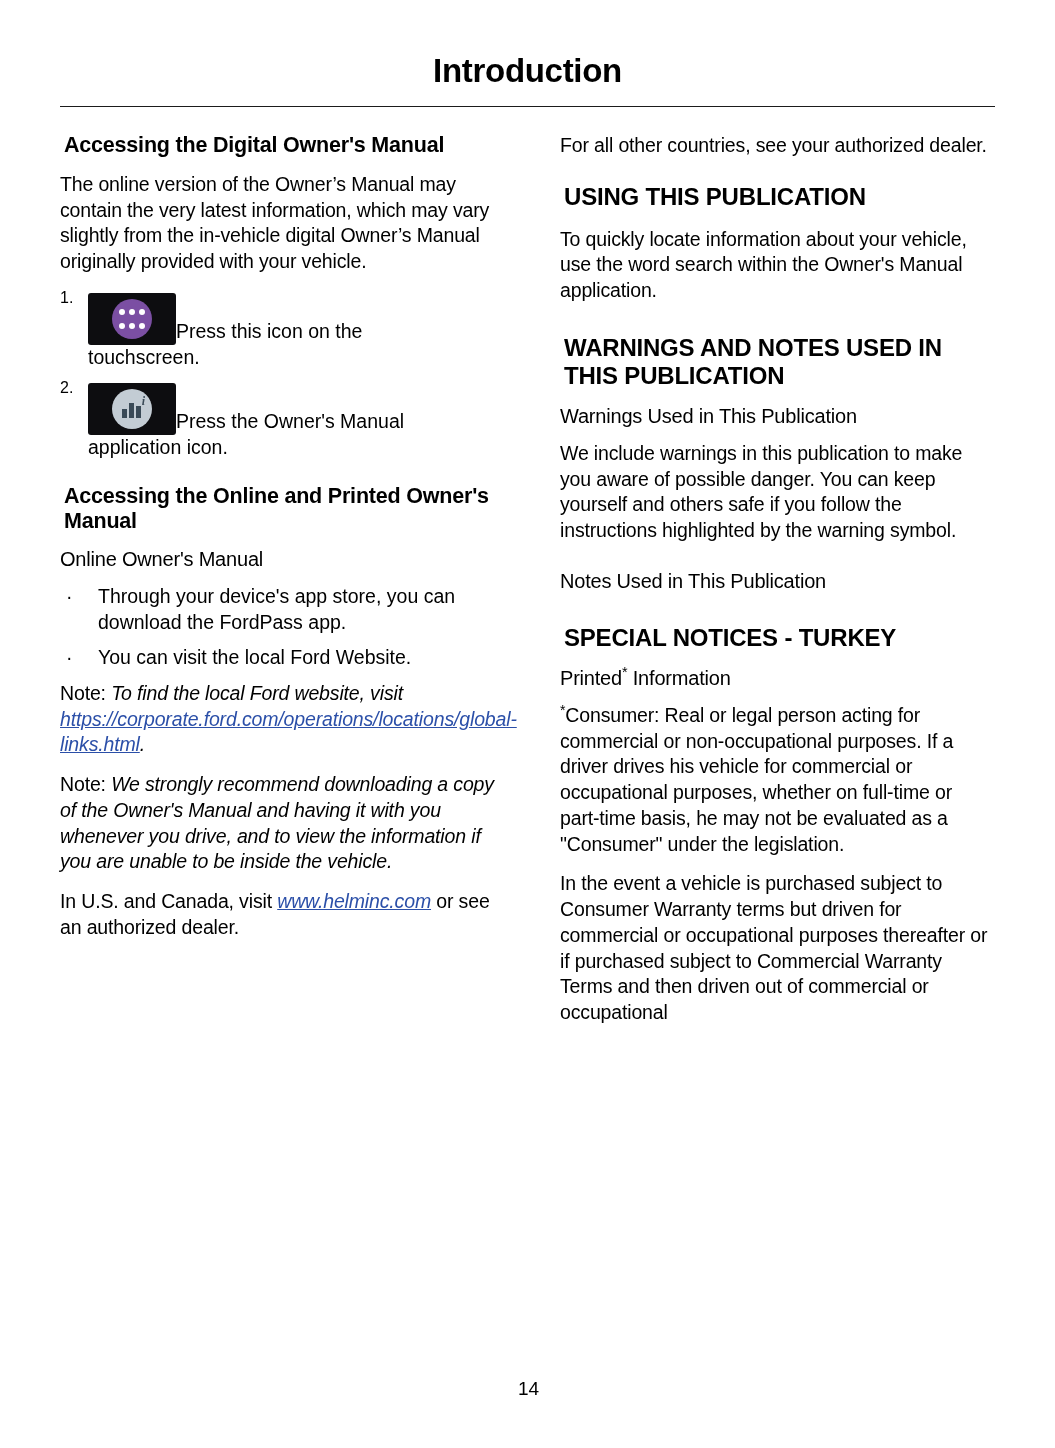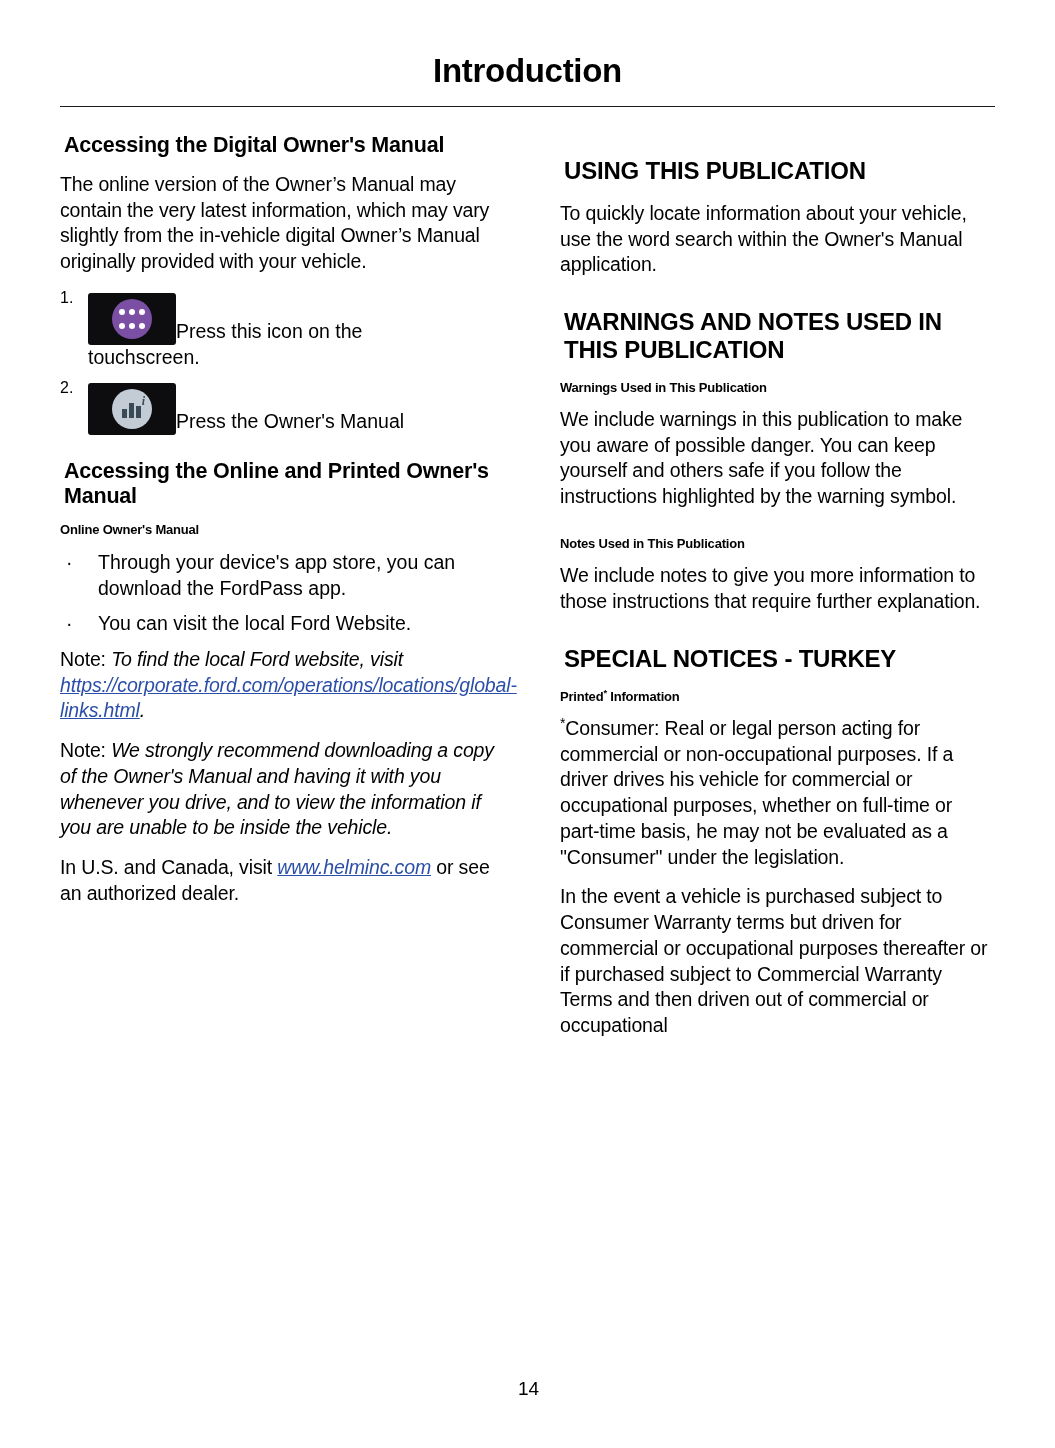--- a/index.html
+++ b/index.html
@@ -47,22 +47,22 @@
     line-height: 1.16;
     margin: 0 0 14px 4px;
     letter-spacing: -0.2px;
   }
   h2.sec.caps {
     font-size: 24px;
     margin-top: 30px;
     margin-bottom: 16px;
   }
   h3.sub {
-    font-size: 13px;
-    font-weight: bold;
+    font-size: 20px;
+    font-weight: normal;
     line-height: 1.18;
     margin: 26px 0 12px 0;
     letter-spacing: -0.2px;
   }
   p.body {
     font-size: 19.5px;
     line-height: 1.32;
     margin: 0 0 14px 0;
     letter-spacing: -0.15px;
   }
@@ -225,20 +225,21 @@
           <div class="icon-box">
             <span class="icon-circle-manual">
               <span class="bar1"></span>
                 <span class="bar2"></span>
                 <span class="bar3"></span>
               <span class="info">i</span>
             </span>
           </div>
           <div class="step-text">Press the Owner's Manual</div>
         </div>
+        <div class="step-cont">application icon.</div>
       </div>
 
       <h2 class="sec" style="margin-top:24px;">Accessing the Online and Printed Owner's Manual</h2>
 
       <h3 class="sub" style="margin-top:14px;">Online Owner's Manual</h3>
 
       <div class="bullet-item">
         <span class="bullet-dot">·</span>
         <span>Through your device's app store, you can download the FordPass app.</span>
       </div>
@@ -260,34 +261,34 @@
 
       <p class="body">
         <span>In U.S. and Canada, visit </span><a class="link" href="#">www.helminc.com</a><span> or see an authorized dealer.</span>
       </p>
 
 
     </div>
 
     <div class="col">
 
+      <p class="body">For all other countries, see your authorized dealer.</p>
 
       <h2 class="sec caps" style="margin-top:24px;">USING THIS PUBLICATION</h2>
 
       <p class="body">To quickly locate information about your vehicle, use the word search within the Owner's Manual application.</p>
 
       <h2 class="sec caps">WARNINGS AND NOTES USED IN THIS PUBLICATION</h2>
 
       <h3 class="sub" style="margin-top:16px;">Warnings Used in This Publication</h3>
 
       <p class="body">We include warnings in this publication to make you aware of possible danger. You can keep yourself and others safe if you follow the instructions highlighted by the warning symbol.</p>
 
       <h3 class="sub">Notes Used in This Publication</h3>
 
-      <p class="body">We include notes to give you more information to those instructions that require further explanation.</p>
 
       <h2 class="sec caps">SPECIAL NOTICES - TURKEY</h2>
 
       <h3 class="sub" style="margin-top:16px;">
         <span>Printed</span><sup class="star">*</sup><span> Information</span>
       </h3>
 
       <p class="body">
         <sup class="star">*</sup><span>Consumer: Real or legal person acting for commercial or non-occupational purposes. If a driver drives his vehicle for commercial or occupational purposes, whether on full-time or part-time basis, he may not be evaluated as a "Consumer" under the legislation.</span>
       </p>

